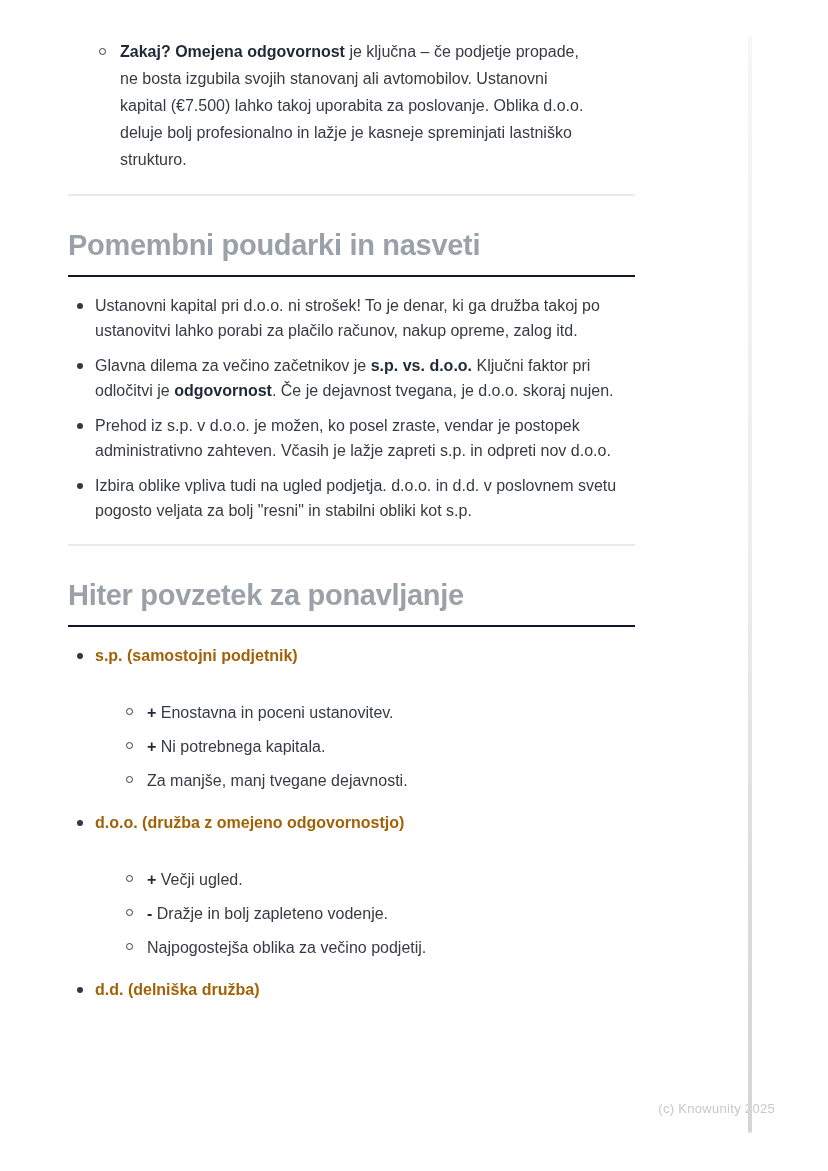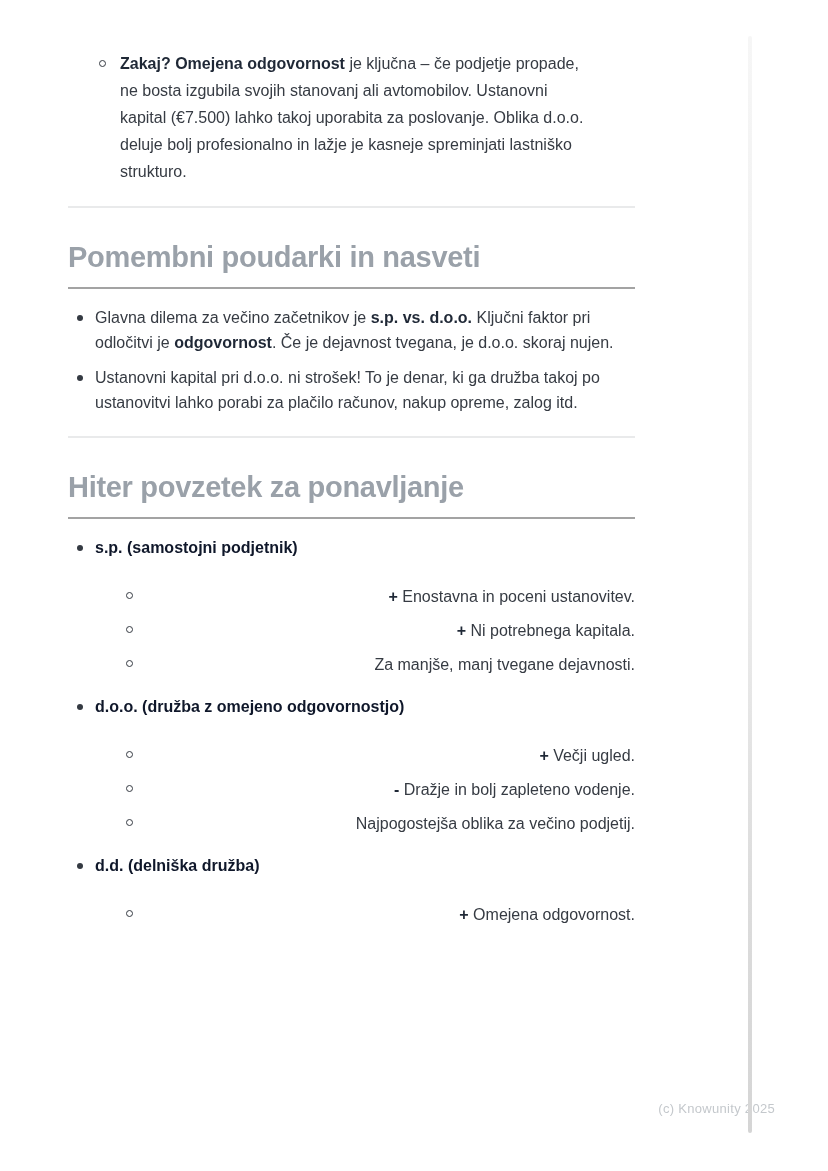--- a/index.html
+++ b/index.html
@@ -7,21 +7,21 @@
     width:828px; height:1171px;
     background:#ffffff;
     font-family:"Liberation Sans", sans-serif;
     position:relative;
     overflow:hidden;
     color:#363b43;
   }
   .page { position:absolute; inset:0; }
   .content {
     position:absolute;
-    left:68px; top:16px;
+    left:68px; top:4px;
     width:567px;
   }
   ul { list-style:none; margin:0; padding:0; }
   .body-text { font-size:16px; line-height:25px; color:#363b43; }
   strong, .bold { font-weight:bold; color:#1f2836; }
 
   
   .intro-list { margin-top:34px; padding-left:25px; width:500px; }
   .intro-list > li { position:relative; padding-left:27px; line-height:27px; }
   .intro-list > li::before {
@@ -30,37 +30,37 @@
   }
 
   hr.section-divider {
     border:none; border-top:2px solid #e9eaeb;
     margin:21px 0 0 0; width:567px;
   }
   h2.section-heading {
     font-size:29px; line-height:34px; font-weight:bold;
     color:#9aa1a9; letter-spacing:-0.3px;
     margin:32px 0 0 0; padding-bottom:13px;
-    border-bottom:2px solid #a3a3a3;
+    border-bottom:2px solid #0f172a;
   }
 
   ul.main-list { margin-top:16px; }
   ul.main-list > li { position:relative; padding-left:27px; margin-bottom:10px; }
   ul.main-list > li::before {
     content:""; position:absolute; left:9px; top:10px;
     width:6px; height:6px; background:#343a42; border-radius:50%;
   }
-  ul.sub-list { padding-left:25px; margin-top:24px; margin-bottom:17px;text-align:right; }
+  ul.sub-list { padding-left:25px; margin-top:32px; margin-bottom:17px; }
   ul.sub-list > li { position:relative; padding-left:27px; margin-bottom:9px; }
   ul.sub-list > li::before {
     content:""; position:absolute; left:6px; top:8px;
     width:5px; height:5px; border:1.5px solid #363b43; border-radius:50%;
     background:transparent;
   }
-  .group-title { font-weight:bold; color:#0f172a; }
+  .group-title { font-weight:bold; color:#a16207; }
 
   .credit {
     position:absolute; top:1101px; right:53px;
     font-size:13px; color:#c4c8cc; letter-spacing:0.3px;
   }
   .vscrollbar {
     position:absolute; left:748px; top:36px;
     width:4px; height:1097px; border-radius:2px;
     background:linear-gradient(to bottom,#f6f6f6 0%,#ececec 50%,#dcdcdc 78%,#d5d5d5 100%);
   }
@@ -73,22 +73,24 @@
 
     <ul class="intro-list body-text">
       <li><strong>Zakaj? Omejena odgovornost</strong><span> je ključna – če podjetje propade, ne bosta izgubila svojih stanovanj ali avtomobilov. Ustanovni kapital (€7.500) lahko takoj uporabita za poslovanje. Oblika d.o.o. deluje bolj profesionalno in lažje je kasneje spreminjati lastniško strukturo.</span></li>
     </ul>
 
     <hr class="section-divider">
 
     <h2 class="section-heading">Pomembni poudarki in nasveti</h2>
 
     <ul class="main-list body-text">
+      <li><span>Ustanovni kapital pri d.o.o. ni strošek! To je denar, ki ga družba takoj po ustanovitvi lahko porabi za plačilo računov, nakup opreme, zalog itd.</span></li>
       <li><span>Glavna dilema za večino začetnikov je </span><strong>s.p. vs. d.o.o.</strong><span> Ključni faktor pri odločitvi je </span><strong>odgovornost</strong><span>. Če je dejavnost tvegana, je d.o.o. skoraj nujen.</span></li>
-      <li><span>Ustanovni kapital pri d.o.o. ni strošek! To je denar, ki ga družba takoj po ustanovitvi lahko porabi za plačilo računov, nakup opreme, zalog itd.</span></li>
+      <li><span>Prehod iz s.p. v d.o.o. je možen, ko posel zraste, vendar je postopek administrativno zahteven. Včasih je lažje zapreti s.p. in odpreti nov d.o.o.</span></li>
+      <li><span>Izbira oblike vpliva tudi na ugled podjetja. d.o.o. in d.d. v poslovnem svetu pogosto veljata za bolj "resni" in stabilni obliki kot s.p.</span></li>
     </ul>
 
     <hr class="section-divider">
 
     <h2 class="section-heading">Hiter povzetek za ponavljanje</h2>
 
     <ul class="main-list body-text">
 
       <li>
         <span class="group-title">s.p. (samostojni podjetnik)</span>
@@ -104,21 +106,20 @@
         <ul class="sub-list">
           <li><strong>+</strong><span> Večji ugled.</span></li>
           <li><strong>-</strong><span> Dražje in bolj zapleteno vodenje.</span></li>
           <li><span>Najpogostejša oblika za večino podjetij.</span></li>
         </ul>
       </li>
 
       <li>
         <span class="group-title">d.d. (delniška družba)</span>
         <ul class="sub-list">
-          <li><strong>+</strong><span> Omejena odgovornost.</span></li>
         </ul>
       </li>
 
     </ul>
   </div>
 
   <div class="credit">(c) Knowunity 2025</div>
   <div class="vscrollbar"></div>
 </div>
 

